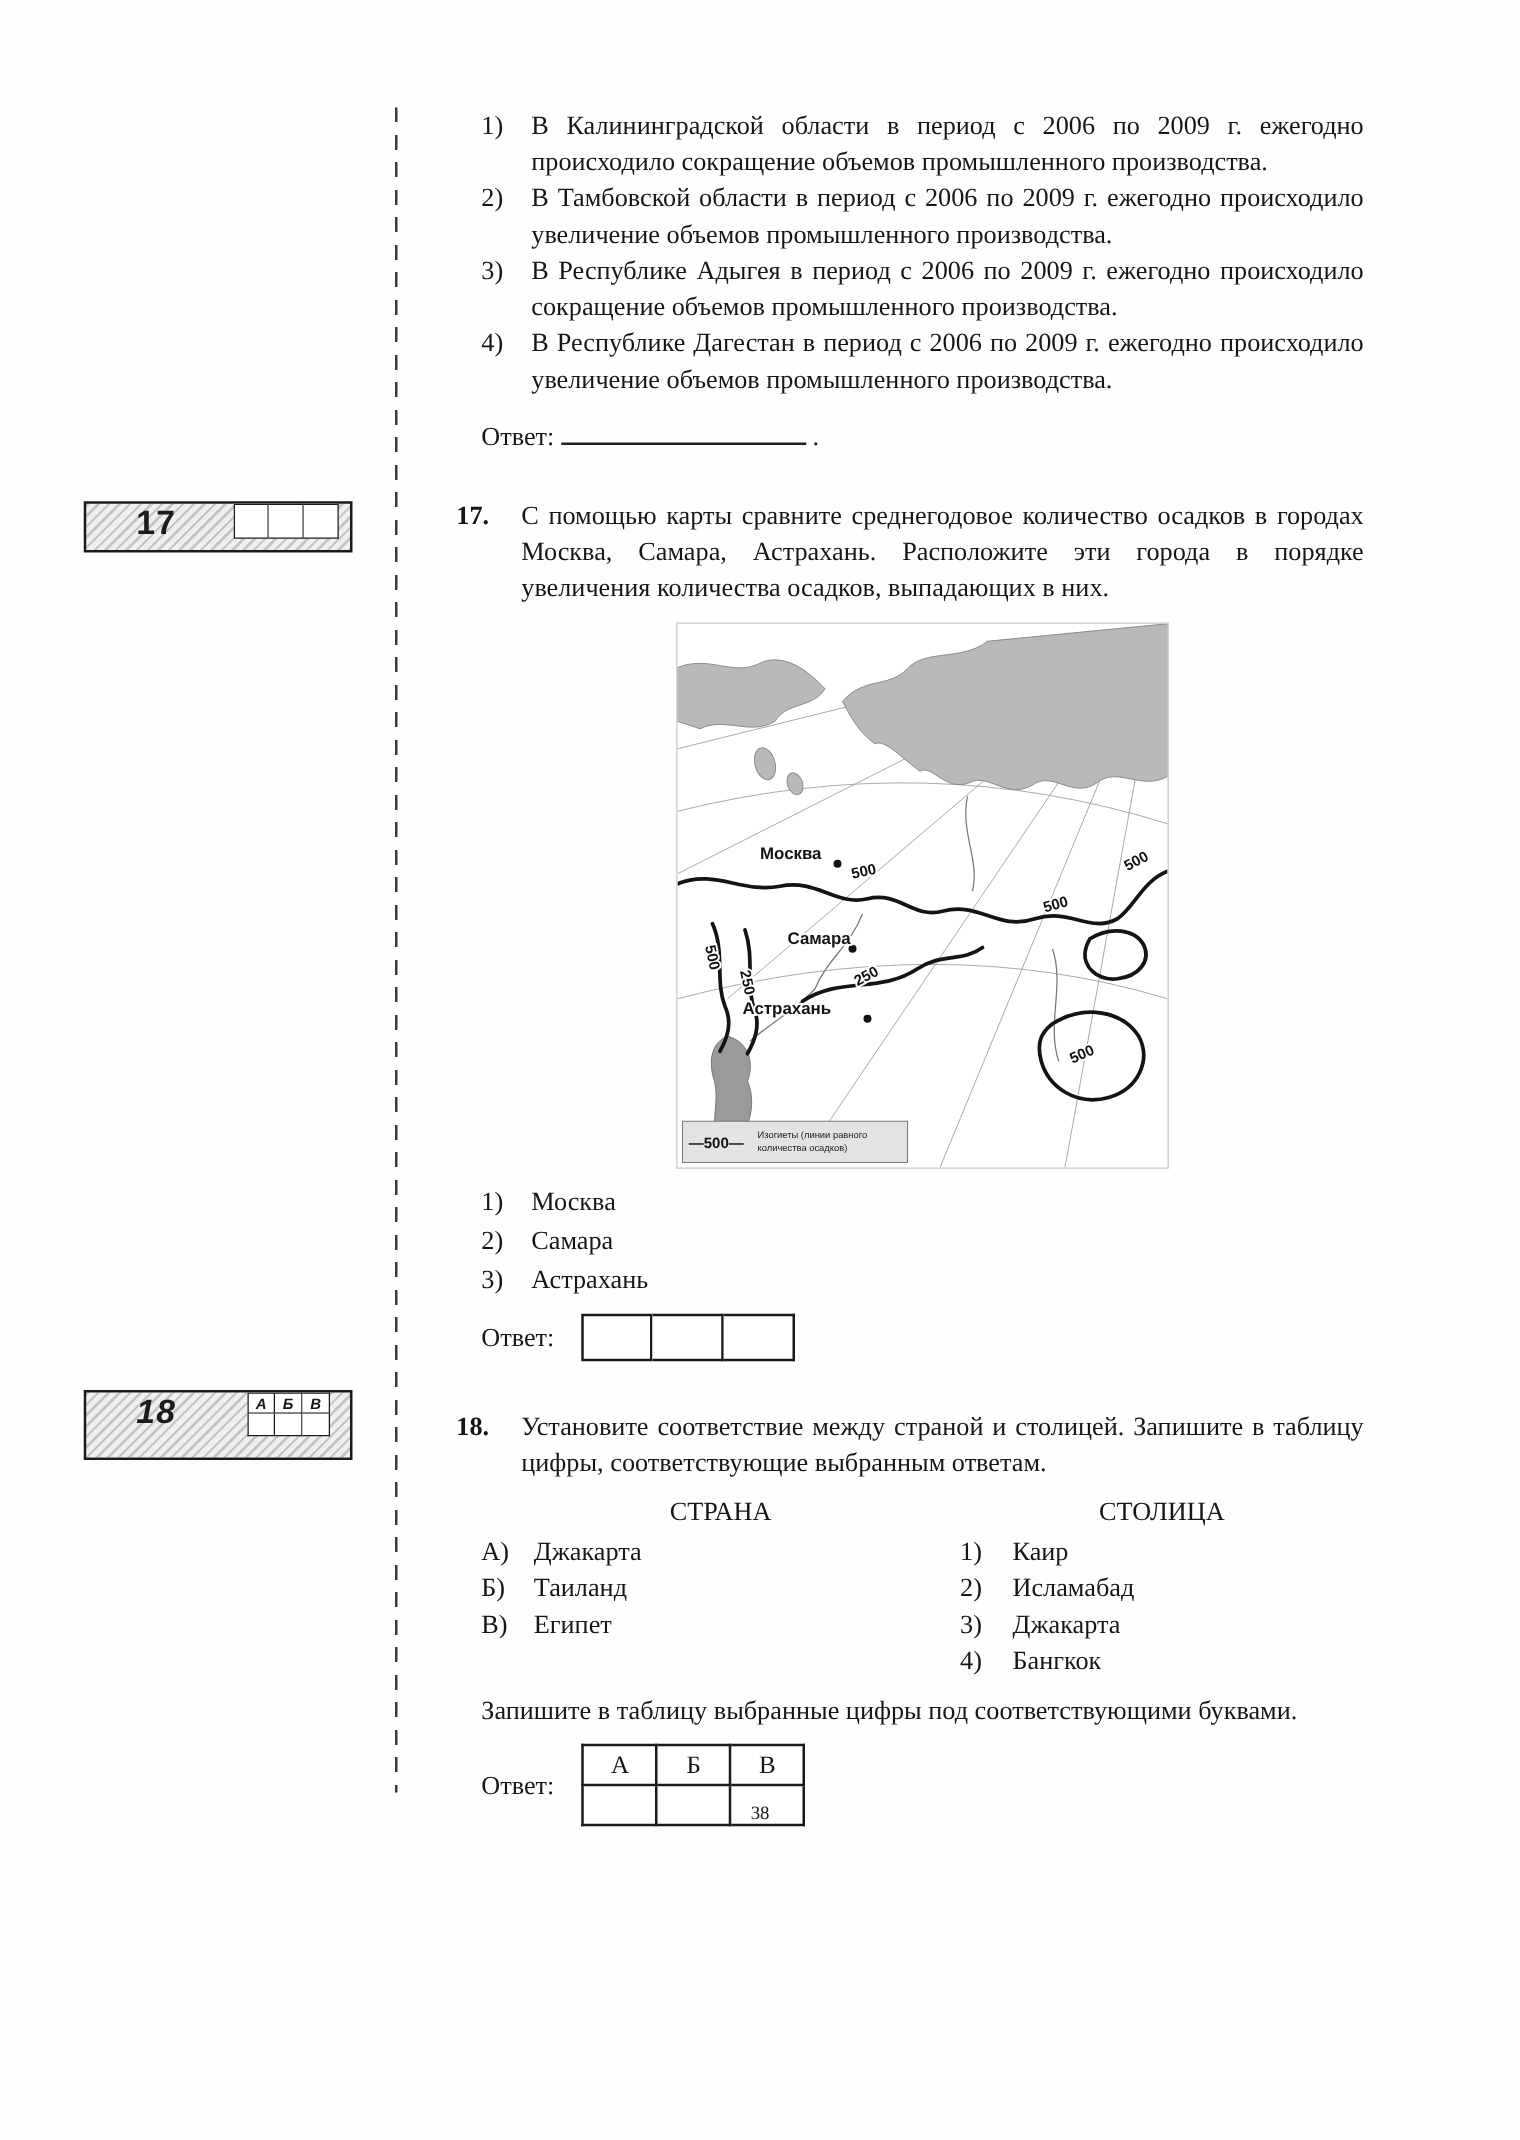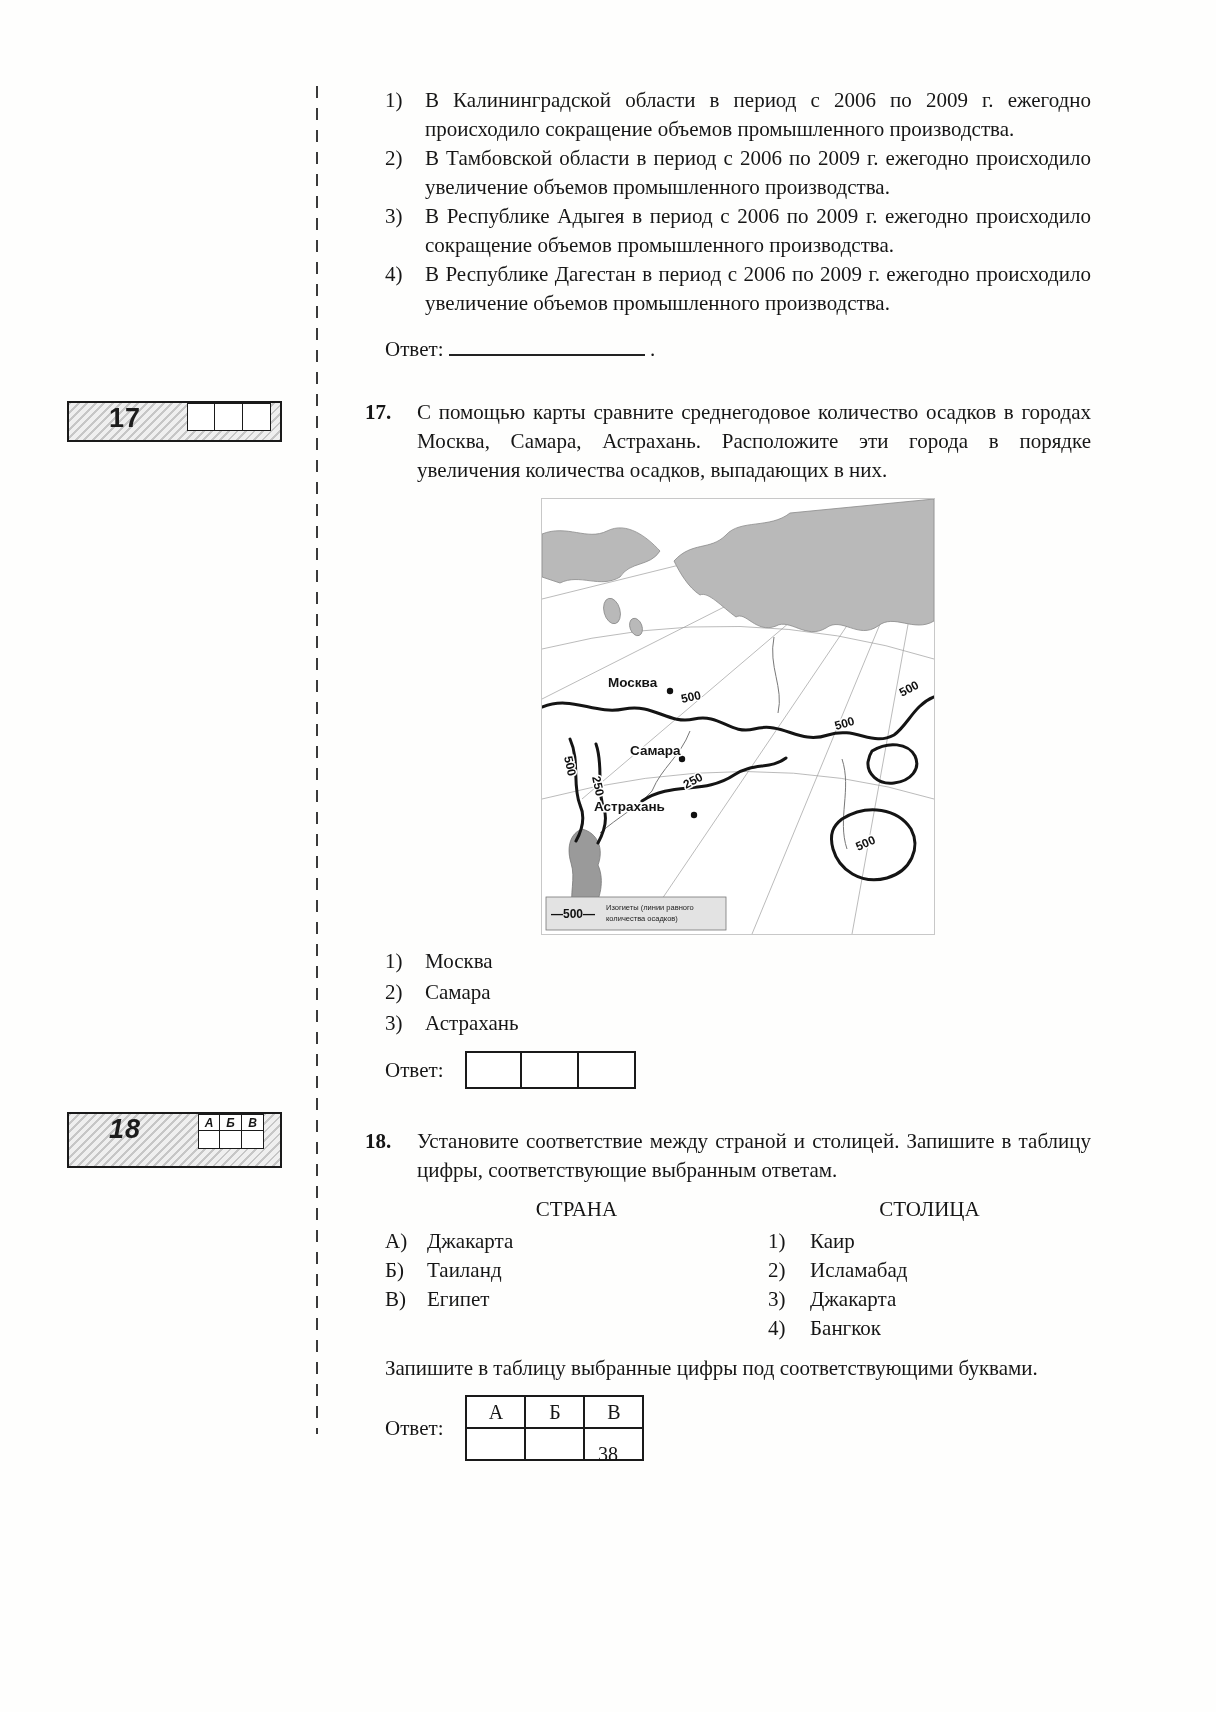--- a/index.html
+++ b/index.html
@@ -62,21 +62,21 @@
   .cell + .cell{border-left:none;}
   .cols{display:flex;margin:10px 0 0 52px;}
   .col-left{width:383px;}
   .col-right{flex:1;}
   .col-h{margin-bottom:3px;text-align:center;}
   .pair{display:flex;}
   .pnum{flex:none;width:42px;}
   .instruction-hang{margin-top:11px;text-indent:52px;text-align:justify;}
   table.grid{border-collapse:collapse;margin-left:22px;}
   table.grid td{width:57px;height:30px;border:2px solid #1a1a1a;text-align:center;font-size:20px;padding:0;background:#fff;}
-  .pagenum{position:absolute;top:1443px;left:0;width:1216px;text-align:center;font-size:20px;}
+  .pagenum{position:absolute;top:1443px;left:0;width:1216px;text-align:center;font-size:15px;}
 
   
   .iso-label{font:bold 12px "Liberation Sans",sans-serif;fill:#101010;paint-order:stroke;stroke:#ffffff;stroke-width:3px;}
   .city-label{font:bold 13.5px "Liberation Sans",sans-serif;fill:#141414;paint-order:stroke;stroke:#ffffff;stroke-width:3px;}
   .legend-sym{font:bold 12px "Liberation Sans",sans-serif;fill:#111;}
   .legend-txt{font:7.5px "Liberation Sans",sans-serif;fill:#222;}
 </style>
 </head>
 <body>
 

